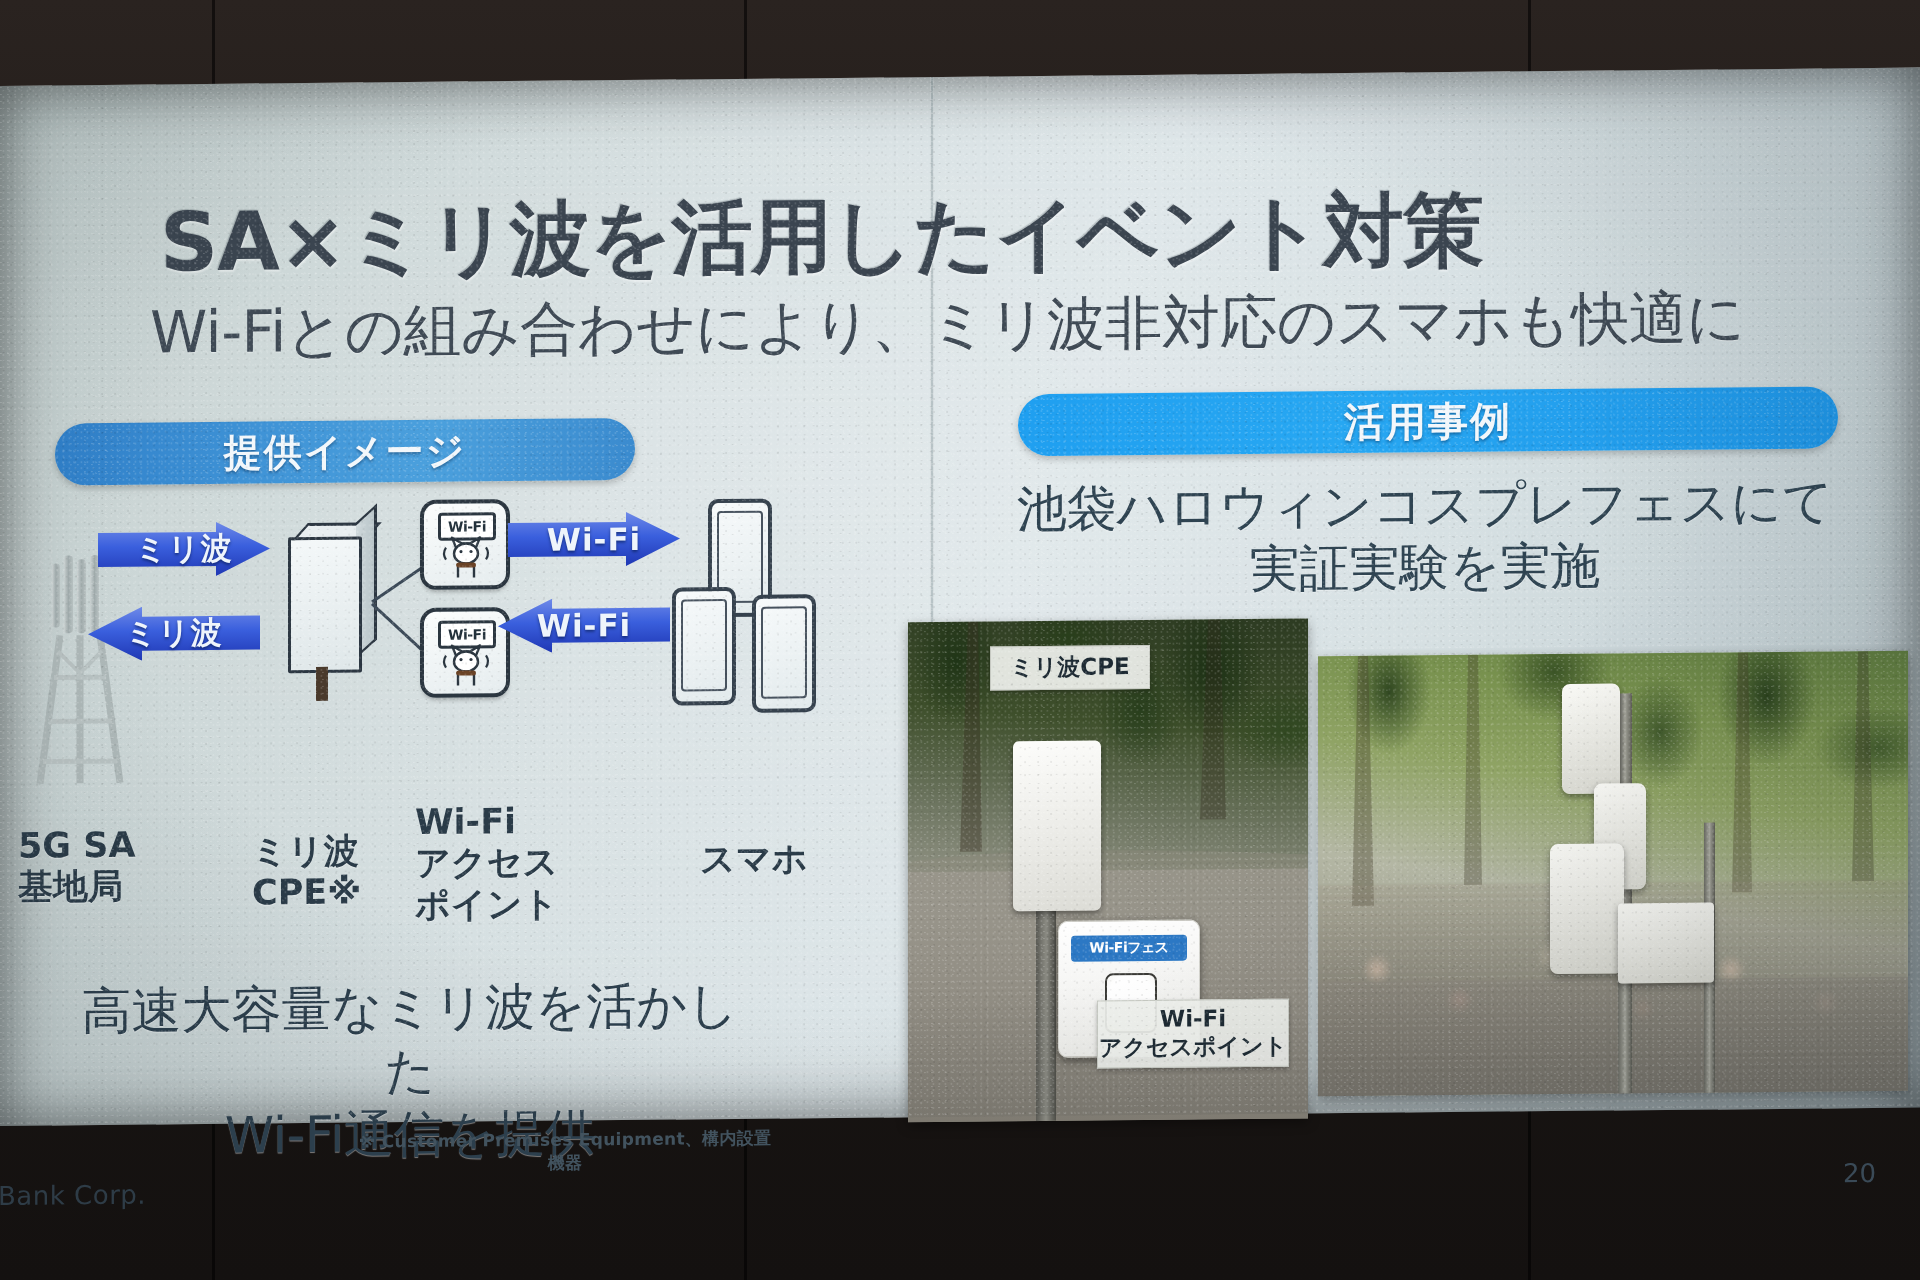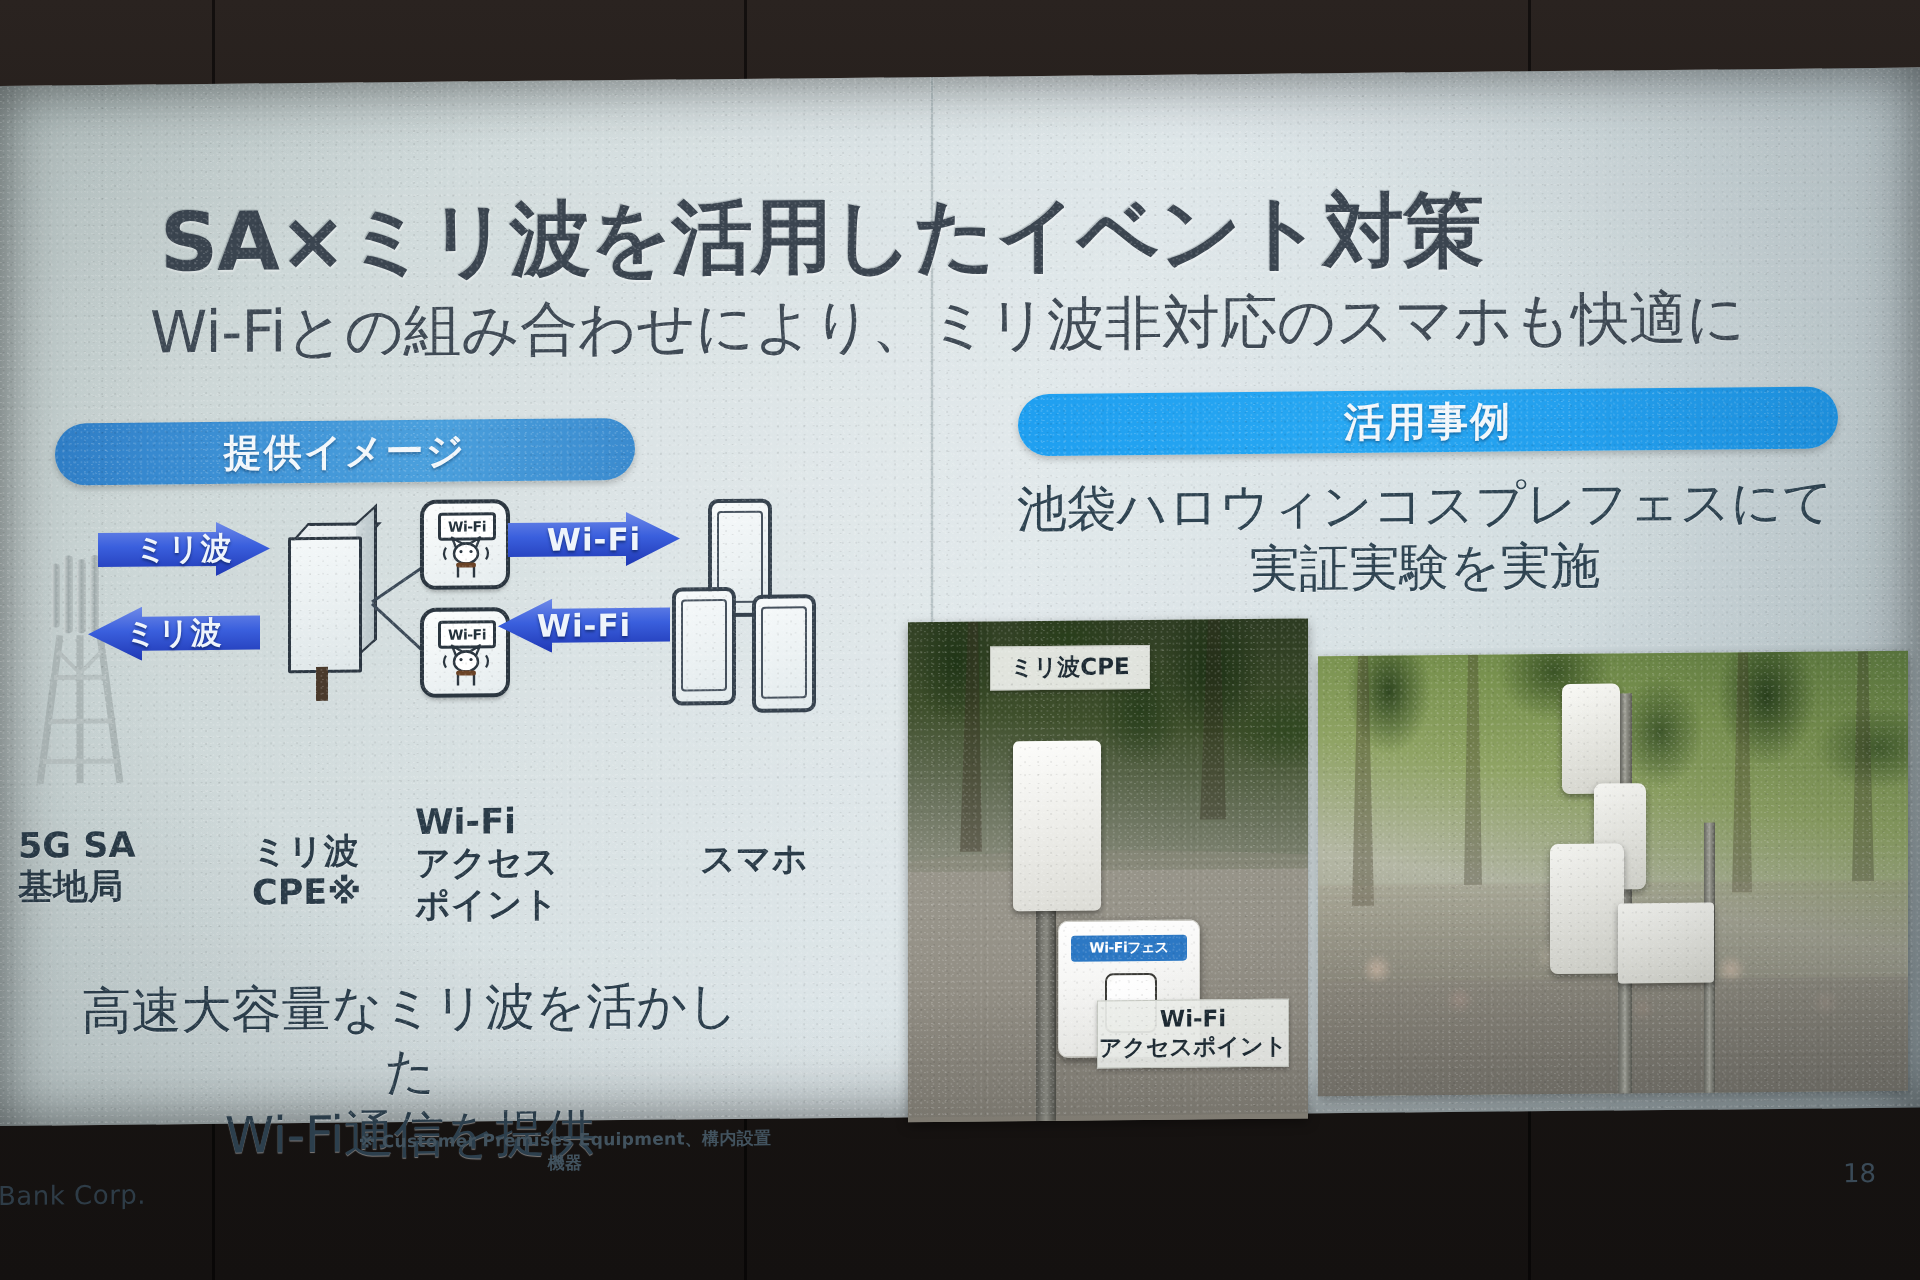--- a/index.html
+++ b/index.html
@@ -329,21 +329,21 @@
       <div>ポイント</div>
     </div>
     <div class="dlabel" id="lab-sp">スマホ</div>
 
     <div class="bottom-text">
       <div>高速大容量なミリ波を活かした</div>
       <div>Wi-Fi通信を提供</div>
     </div>
     <div class="footnote">※ Customer Premises Equipment、構内設置機器</div>
     <div class="corp">Bank Corp.</div>
-    <div class="pageno">18</div>
+    <div class="pageno">20</div>
 
     <div class="photo" id="photo1">
       <div class="foliage"></div>
       <div class="trunks">
         <svg width="400" height="500" viewBox="0 0 400 500">
           <path d="M60 0 L52 230 L74 230 L70 0 Z" fill="#3a3224" opacity=".7"></path>
           <path d="M300 0 L292 200 L318 200 L312 0 Z" fill="#342d20" opacity=".6"></path>
           <path d="M0 240 Q120 222 400 236 L400 270 Q150 255 0 272 Z" fill="#8d8b7e" opacity=".75"></path>
         </svg>
       </div>

